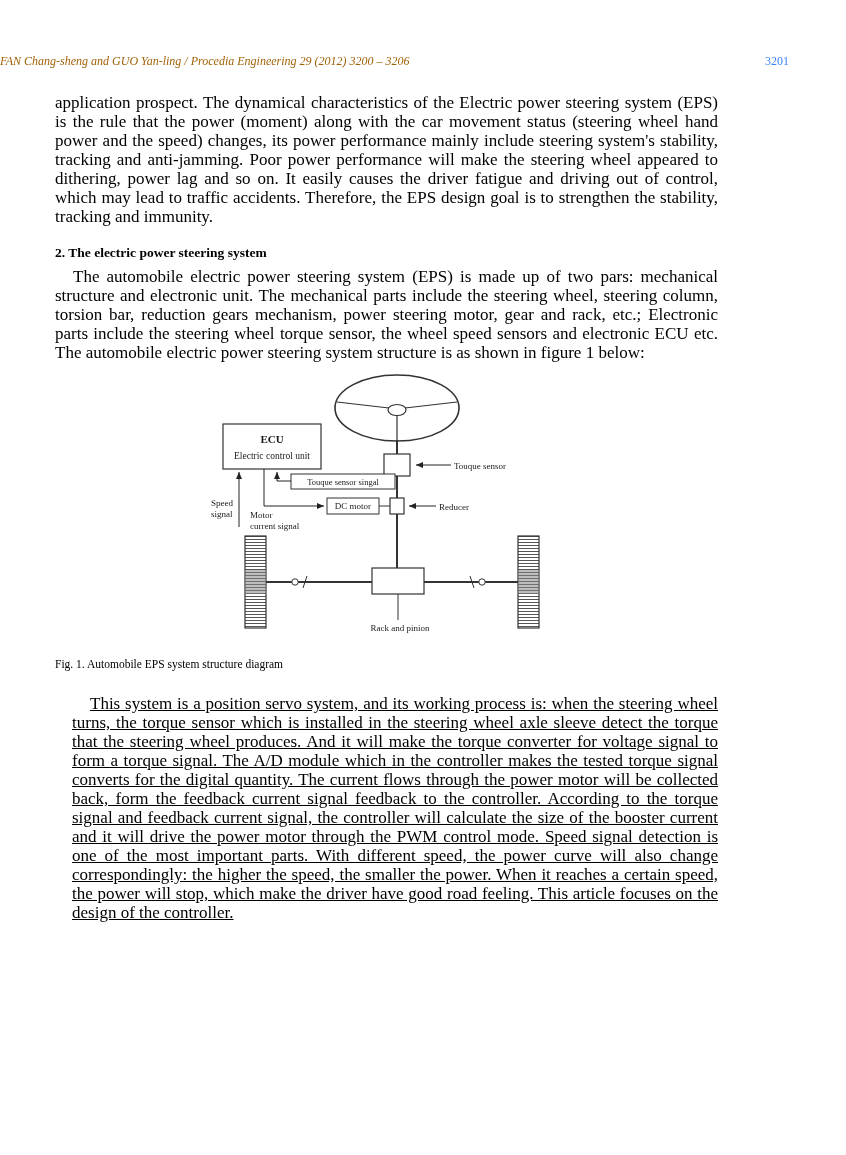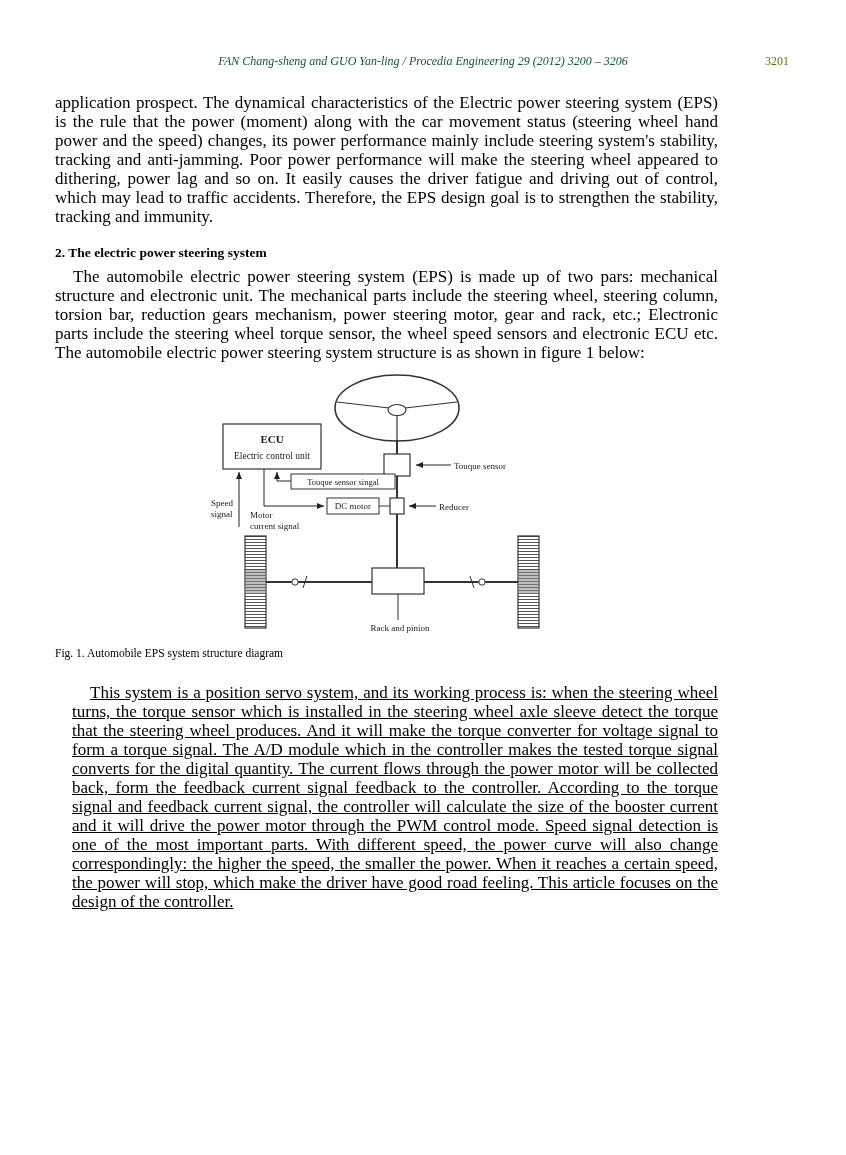--- a/index.html
+++ b/index.html
@@ -8,33 +8,33 @@
     width:846px; height:1155px;
     background:#ffffff;
     box-sizing:border-box;
     padding:93px 128px 0 55px;
     font-family:"Liberation Serif", serif;
     color:#000;
     overflow:hidden;
   }
   .header { position:absolute; top:54px; left:0; width:846px; height:18px; }
   .citation {
-    display:block; width:846px; text-align:center;
-    font-style:italic; font-size:12px; color:#14532d;
+    display:block; width:846px; 
+    font-style:italic; font-size:12px; color:#a16207;
   }
   .pagenum {
     position:absolute; right:57px; top:0;
-    font-size:12px; color:#4d7c0f;text-align:center;
+    font-size:12px; color:#3b82f6;text-align:center;
   }
   p { margin:0; font-size:17px; line-height:19px; text-align:justify; }
   .indent { text-indent:18px; }
   h2 { margin:19px 0 6px 0; font-size:13.5px; font-weight:bold; }
   .figure-wrap { width:360px; margin:8px auto 0 auto; }
   .figure-wrap svg text { font-family:"Liberation Serif", serif; fill:#1a1a1a; }
-  .caption { margin-top:0; font-size:11.5px; text-align:left; }
+  .caption { margin-top:11px; font-size:11.5px; text-align:left; }
   .working-block { margin:20px 0 0 17px;text-decoration:underline; }
 </style>
 </head>
 <body>
 
 <div class="page">
 
   <div class="header">
     <span class="citation">FAN Chang-sheng and GUO Yan-ling / Procedia Engineering 29 (2012) 3200 – 3206</span>
     <span class="pagenum">3201</span>

